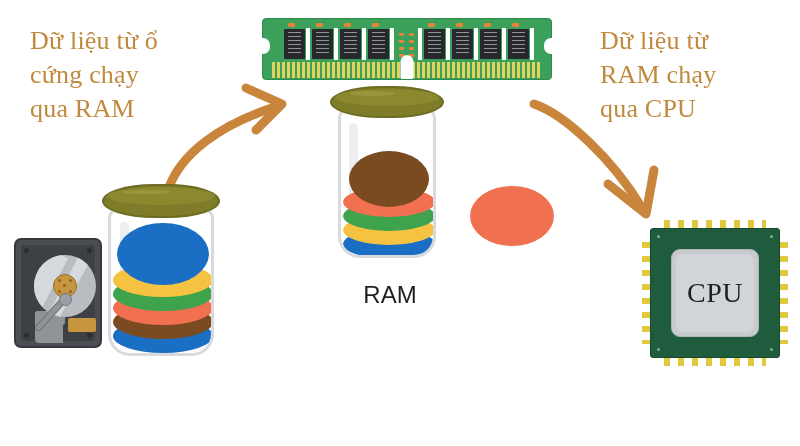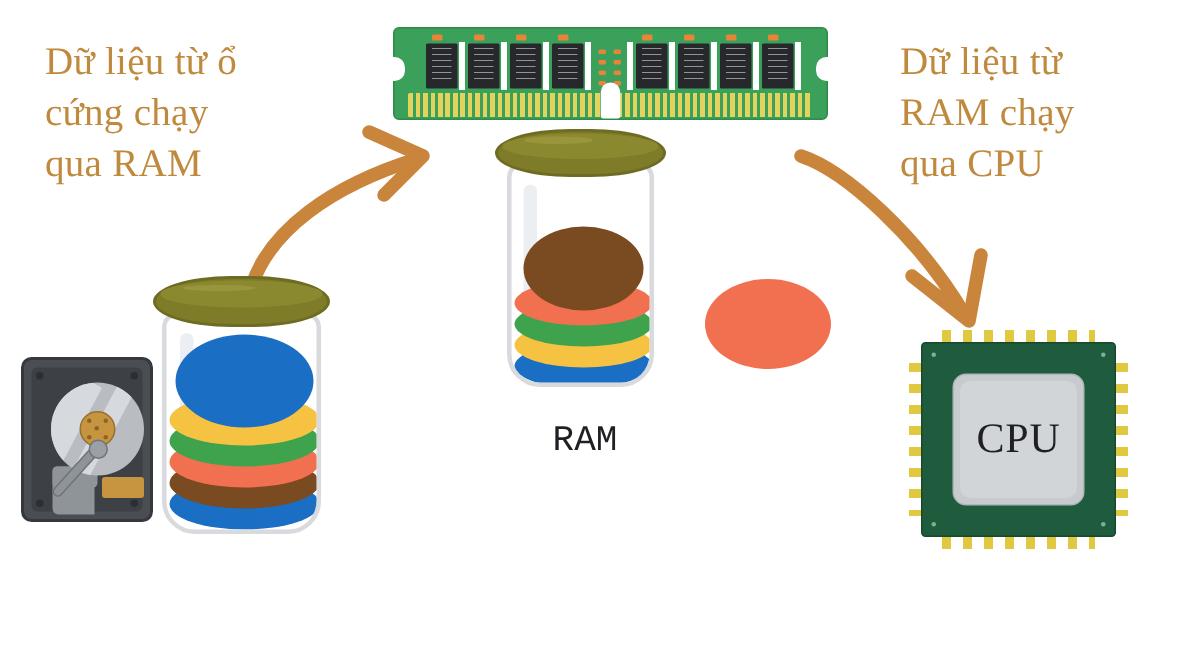--- a/index.html
+++ b/index.html
@@ -29,21 +29,21 @@
     letter-spacing: 0.2px;
     white-space: pre-line;
     font-weight: 400;
   }
   #caption-left  { left: 30px;  top: 24px;  width: 230px; text-align: left; }
   #caption-right { left: 600px; top: 24px;  width: 200px; text-align: left; }
 
   
   .dark-label {
     color: #1f2023;
-    font-family: Liberation Mono, monospace;
+    font-family: Liberation Sans, sans-serif;
     font-weight: 400;
     white-space: pre-line;
     text-align: center;
     line-height: 1.20;
   }
   #label-harddrive { left: 0px;  top: 370px; width: 215px; font-size: 25px; }
   #label-ram       { left: 315px; top: 281px; width: 150px; font-size: 24px; }
 
   
   .jar { position: absolute; }
@@ -243,21 +243,21 @@
   }
   .hdd-conn {
     position: absolute;
     left: 47px; bottom: 9px;
     width: 28px; height: 14px;
     background: #c7953f;
     border-radius: 2px;
   }
 
   
-  #cpu { left: 604px; top: 218px; width: 150px; height: 150px; }
+  #cpu { left: 640px; top: 218px; width: 150px; height: 150px; }
   .cpu-pkg {
     position: absolute;
     left: 10px; top: 10px; right: 10px; bottom: 10px;
     background: #1f5c3e;
     border: 1px solid #18492f;
     border-radius: 3px;
   }
   .cpu-die {
     position: absolute;
     left: 20px; top: 20px; right: 20px; bottom: 20px;

